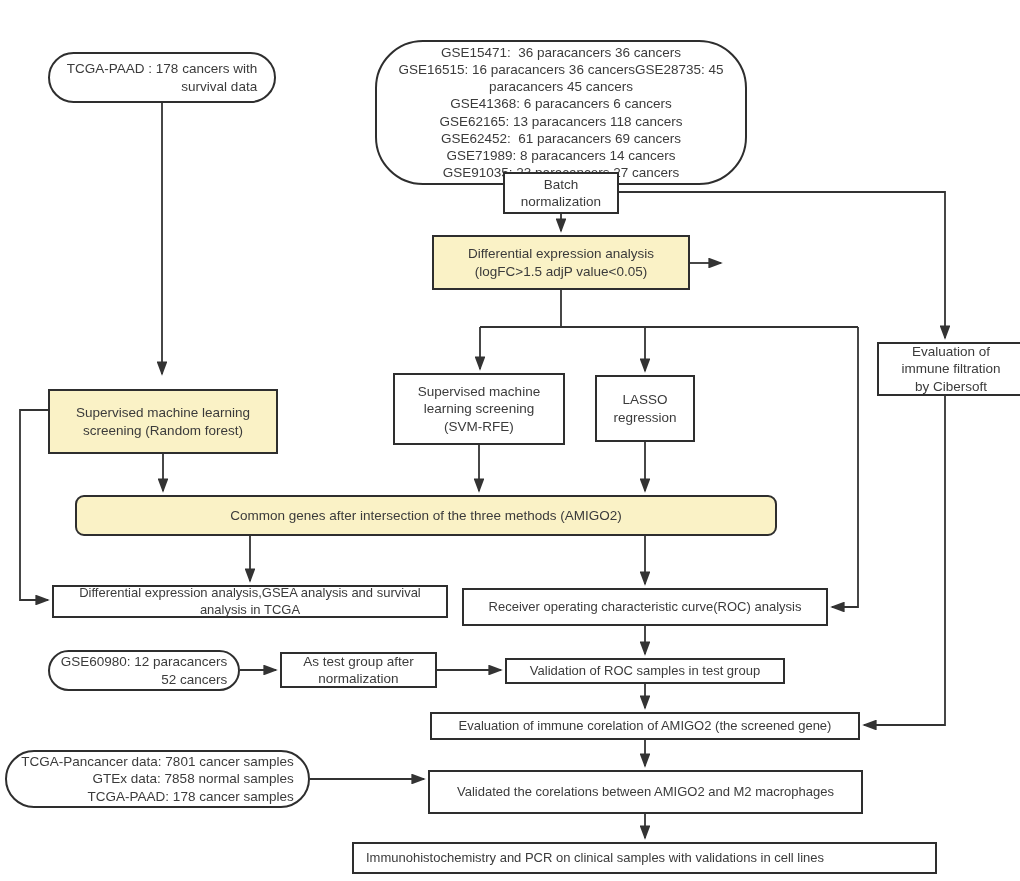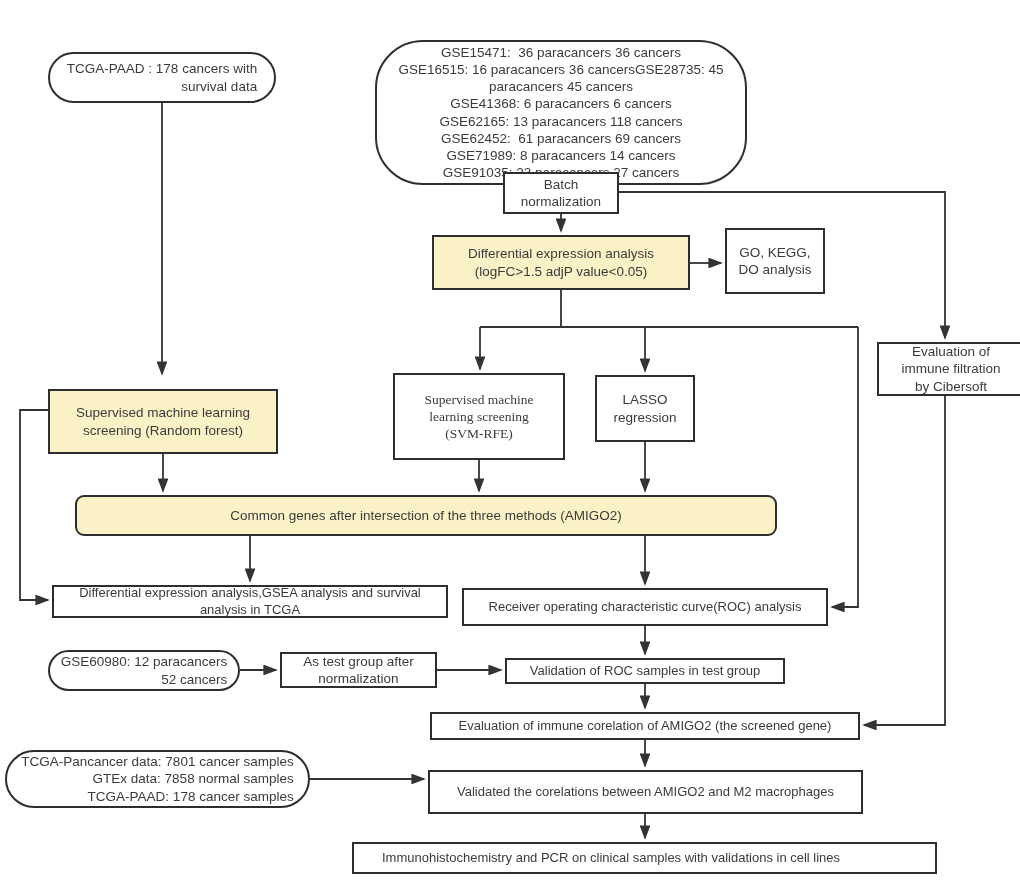--- a/index.html
+++ b/index.html
@@ -17,21 +17,21 @@
     border:2px solid var(--box-border,#2e2e2e);
     background:#fff;color:var(--text,#3b3b3b);
     display:flex;align-items:center;justify-content:center;
     text-align:center;white-space:pre-wrap;
     font-size:13.5px;line-height:1.27;
   }
   .yellow{background:var(--box-yellow,#faf2c6);}
   .stadium{border-radius:26px;text-align:right;}
   .biground{border-radius:48px;margin-top:32px;}
   .softround{border-radius:9px;}
-  .left{justify-content:flex-start;text-align:left;padding-left:28px;}
+  .left{justify-content:flex-start;text-align:left;padding-left:12px;}
   .fs13{font-size:13px;}
 </style>
 </head>
 <body>
 
 <div id="canvas">
 
   <svg id="edges" viewBox="0 0 1020 881" xmlns="http://www.w3.org/2000/svg">
     <defs>
       <marker id="arrow" markerWidth="8" markerHeight="6" refX="7" refY="3" orient="auto">
@@ -74,31 +74,29 @@
 GSE62452:  61 paracancers 69 cancers
 GSE71989: 8 paracancers 14 cancers
 GSE91035: 23 paracancers 27 cancers</div>
 
   <div class="node" style="left:503px;top:172px;width:116px;height:42px;">Batch
 normalization</div>
 
   <div class="node yellow" style="left:432px;top:235px;width:258px;height:55px;">Differential expression analysis
 (logFC&gt;1.5 adjP value&lt;0.05)</div>
 
-  <div class="node" style="left:725px;top:228px;width:100px;height:66px;">GO, KEGG,
-DO analysis</div>
 
   <div class="node" style="left:877px;top:342px;width:148px;height:54px;">Evaluation of
 immune filtration
 by Cibersoft</div>
 
   <div class="node yellow" style="left:48px;top:378px;width:230px;height:65px;margin-top:11px;">Supervised machine learning
 screening (Random forest)</div>
 
-  <div class="node" style="left:393px;top:373px;width:172px;height:87px;font-family:Liberation Serif, serif;">Supervised machine
+  <div class="node" style="left:393px;top:373px;width:172px;height:72px;">Supervised machine
 learning screening
 (SVM-RFE)</div>
 
   <div class="node" style="left:595px;top:375px;width:100px;height:67px;">LASSO
 regression</div>
 
   <div class="node yellow softround" style="left:75px;top:495px;width:702px;height:41px;">Common genes after intersection of the three methods (AMIGO2)</div>
 
   <div class="node fs13" style="left:52px;top:585px;width:396px;height:33px;">Differential expression analysis,GSEA analysis and survival
 analysis in TCGA</div>

